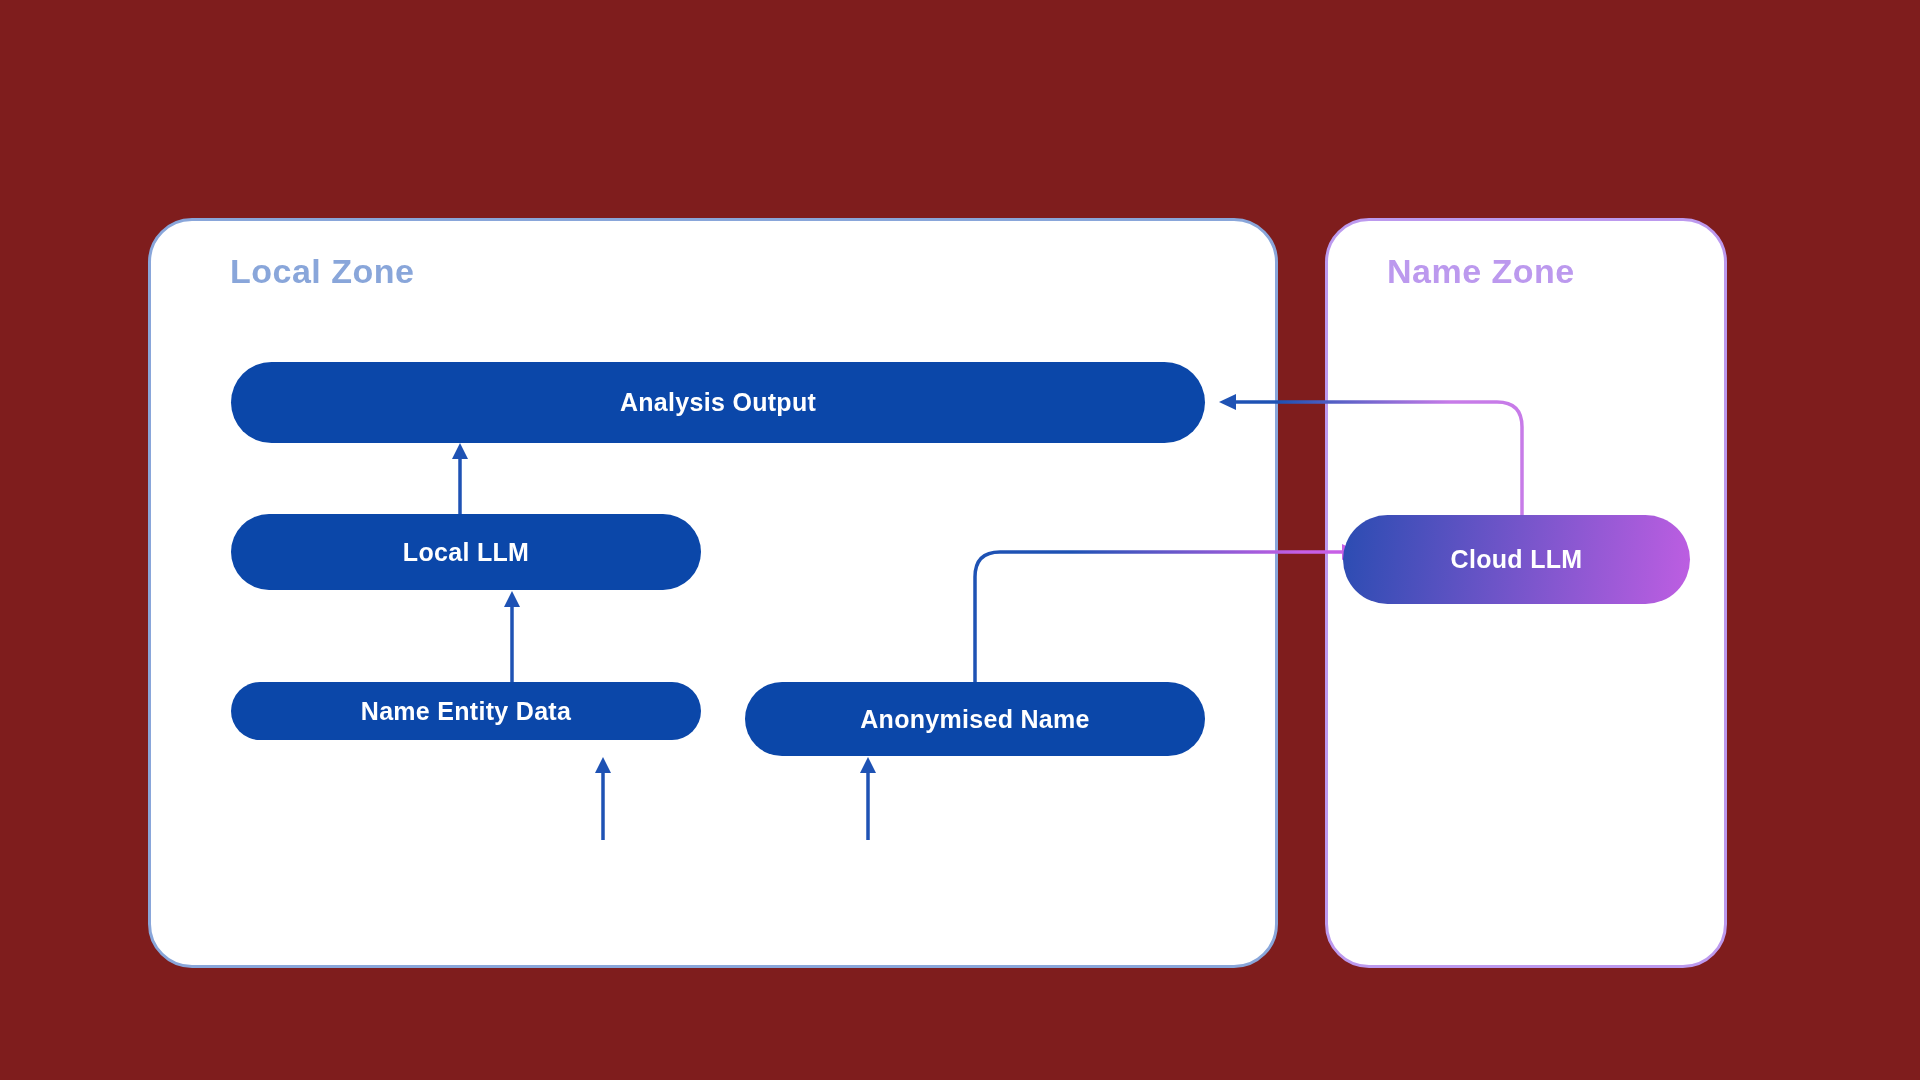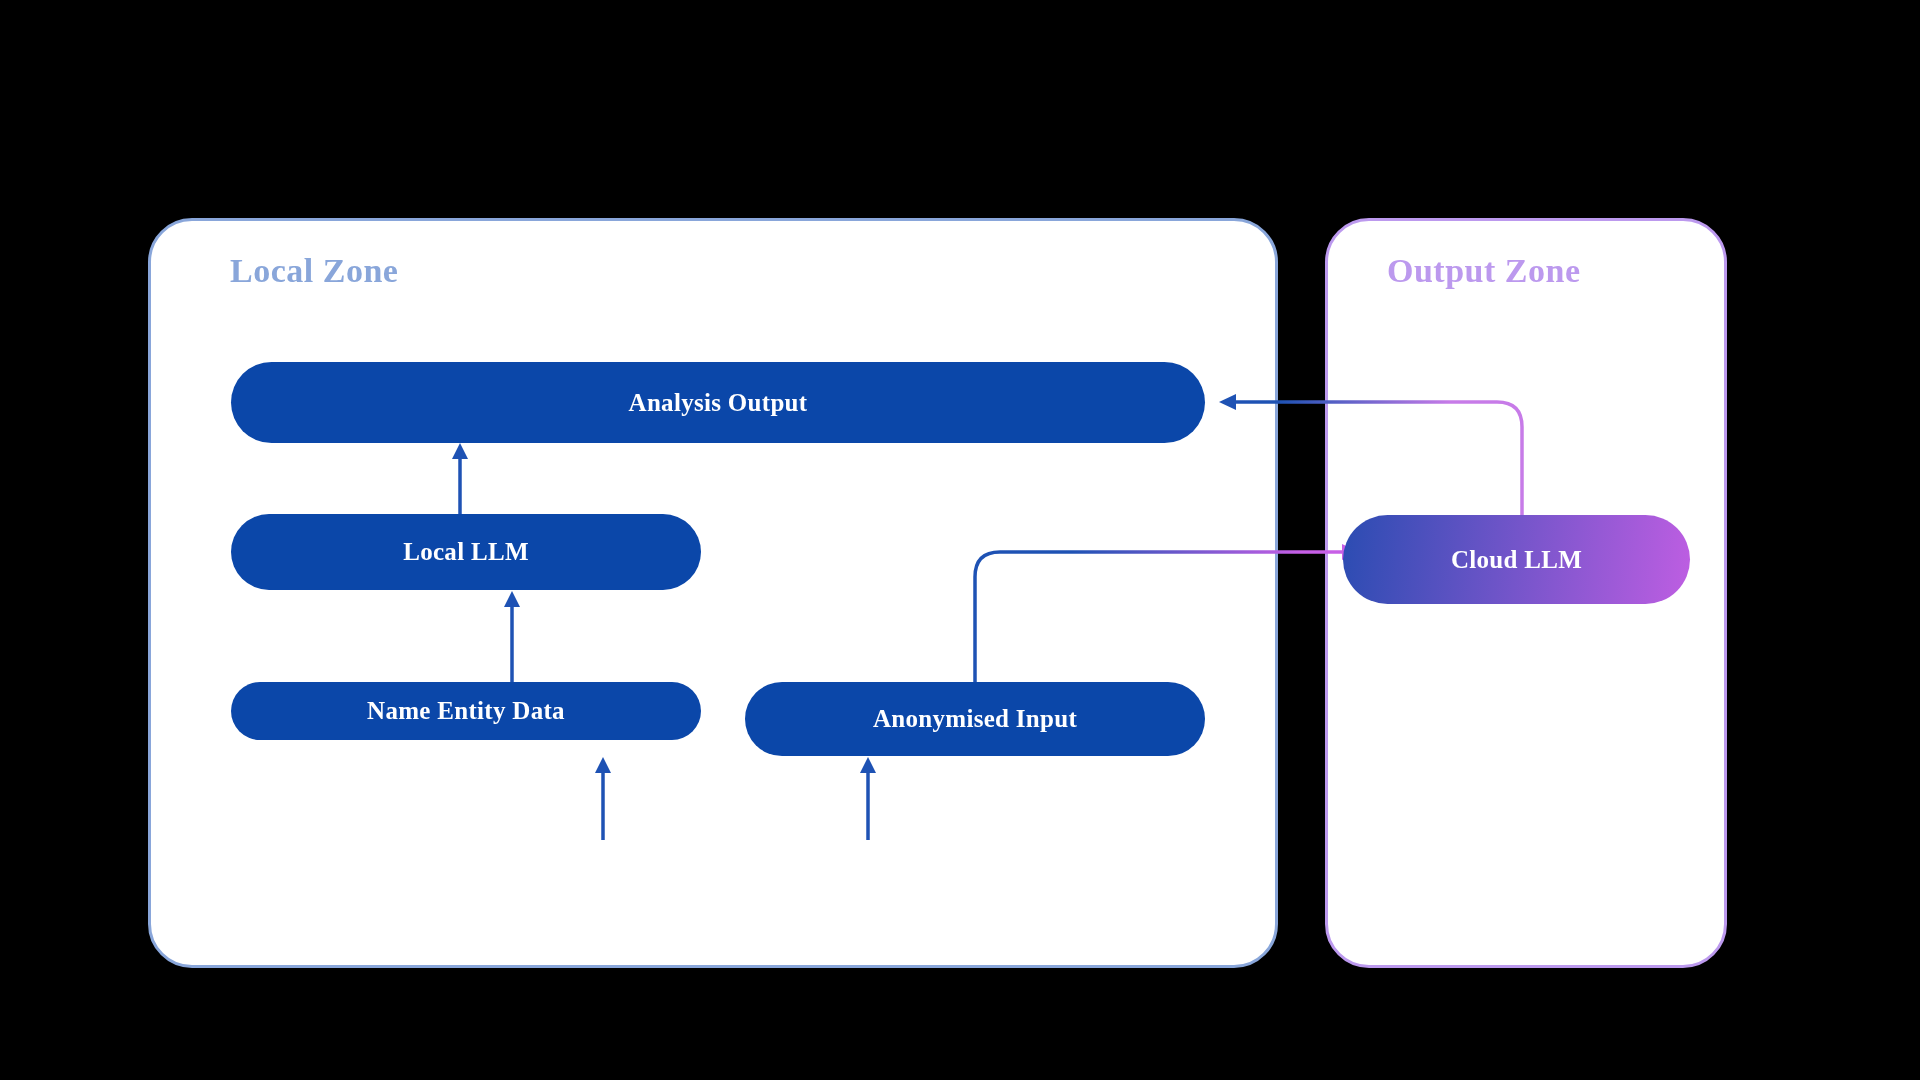--- a/index.html
+++ b/index.html
@@ -4,23 +4,23 @@
 <style>
   html, body {
     margin: 0;
     padding: 0;
     background: #FFFFFF;
   }
   .canvas {
     position: relative;
     width: 1920px;
     height: 1080px;
-    background: #000000;
+    background: #7f1d1d;
     overflow: hidden;
-    font-family: Liberation Serif, serif;
+    font-family: Liberation Sans, sans-serif;
   }
   .zone {
     position: absolute;
     box-sizing: border-box;
     border: 3px solid #999;
     border-radius: 44px;
     background: #FFFFFF;
   }
   .zone-label {
     position: absolute;
@@ -66,21 +66,21 @@
 <body>
 
 <div class="canvas">
 
   <div class="zone" id="zone-local" style="border-color: rgb(137, 166, 218);"></div>
 
   <div class="zone" id="zone-cloud" style="border-color: rgb(188, 153, 238);"></div>
 
   <div class="zone-label" id="zone-local-label" style="color: rgb(137, 166, 218);">Local Zone</div>
 
-  <div class="zone-label" id="zone-cloud-label" style="color: rgb(188, 153, 238);">Output Zone</div>
+  <div class="zone-label" id="zone-cloud-label" style="color: rgb(188, 153, 238);">Name Zone</div>
 
   <svg class="edges" viewBox="0 0 1920 1080">
     <defs>
       <linearGradient id="gradA5" gradientUnits="userSpaceOnUse" x1="1000" y1="0" x2="1355" y2="0">
         <stop offset="0.2" stop-color="#1E52B4"></stop>
         <stop offset="0.85" stop-color="#C75FE6"></stop>
       </linearGradient>
       <linearGradient id="gradA6" gradientUnits="userSpaceOnUse" x1="1236" y1="0" x2="1522" y2="0">
         <stop offset="0.15" stop-color="#1E52B4"></stop>
         <stop offset="0.75" stop-color="#C77BE8"></stop>
@@ -117,18 +117,18 @@
       <polygon points="1219,402 1236,394 1236,410" fill="#1E52B4"></polygon>
     </g>
   </svg>
 
   <div class="node" id="node-local-llm" style="background: rgb(11, 71, 169); color: rgb(255, 255, 255);">Local LLM</div>
 
   <div class="node" id="node-analysis-output" style="background: rgb(11, 71, 169); color: rgb(255, 255, 255);">Analysis Output</div>
 
   <div class="node" id="node-name-entity" style="background: rgb(11, 71, 169); color: rgb(255, 255, 255);">Name Entity Data</div>
 
-  <div class="node" id="node-anonymised" style="background: rgb(11, 71, 169); color: rgb(255, 255, 255);">Anonymised Input</div>
+  <div class="node" id="node-anonymised" style="background: rgb(11, 71, 169); color: rgb(255, 255, 255);">Anonymised Name</div>
 
 
   <div class="node" id="node-cloud-llm" style="background: linear-gradient(97deg, rgb(43, 76, 178) 0%, rgb(190, 94, 226) 100%); color: rgb(255, 255, 255);">Cloud LLM</div>
 
 </div>
 
 </body></html>

